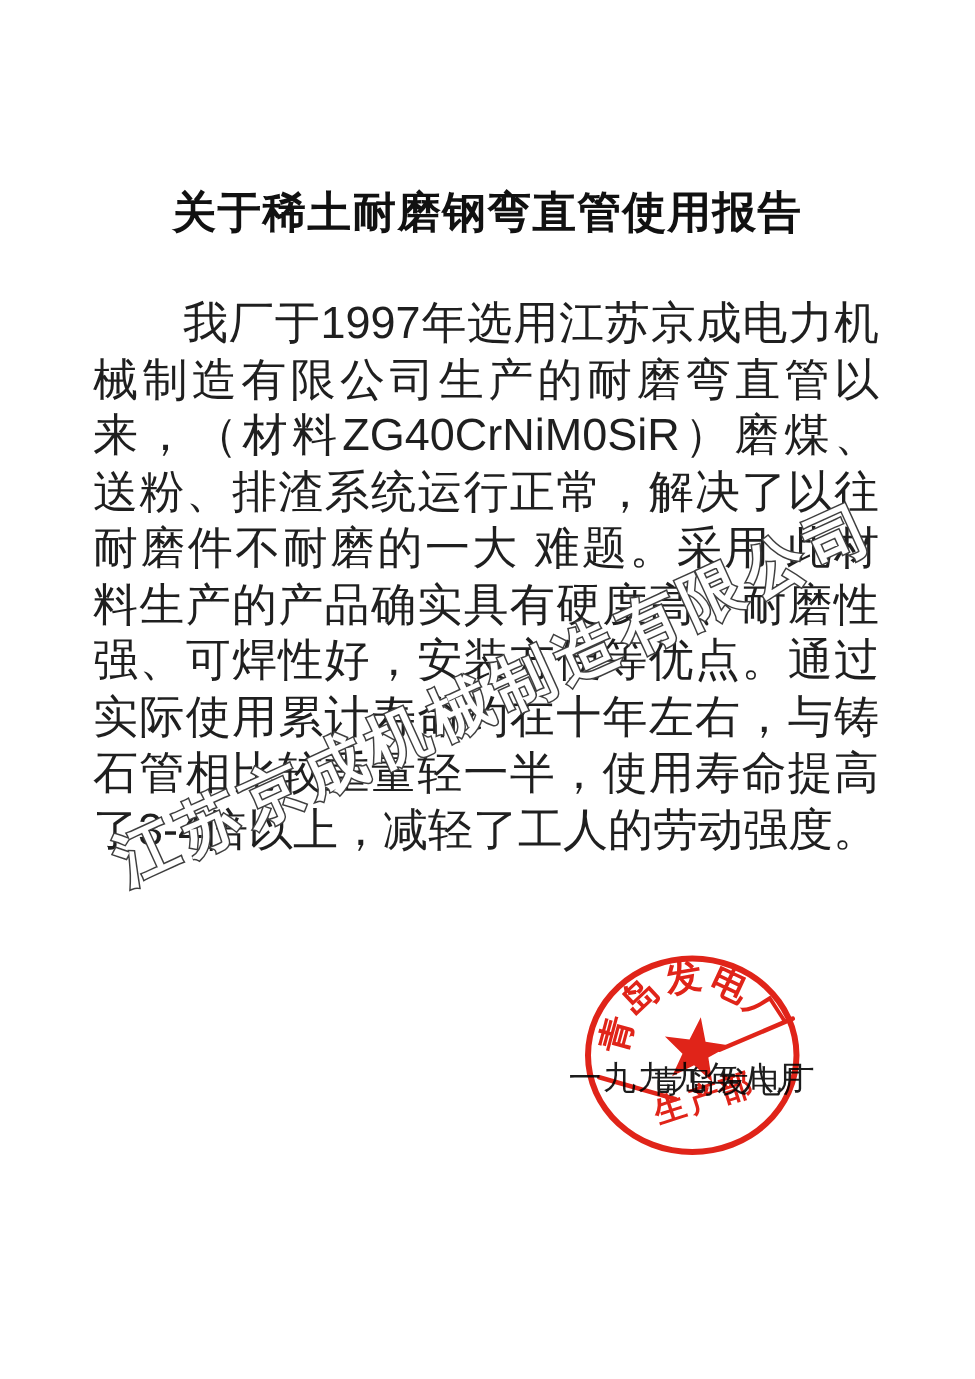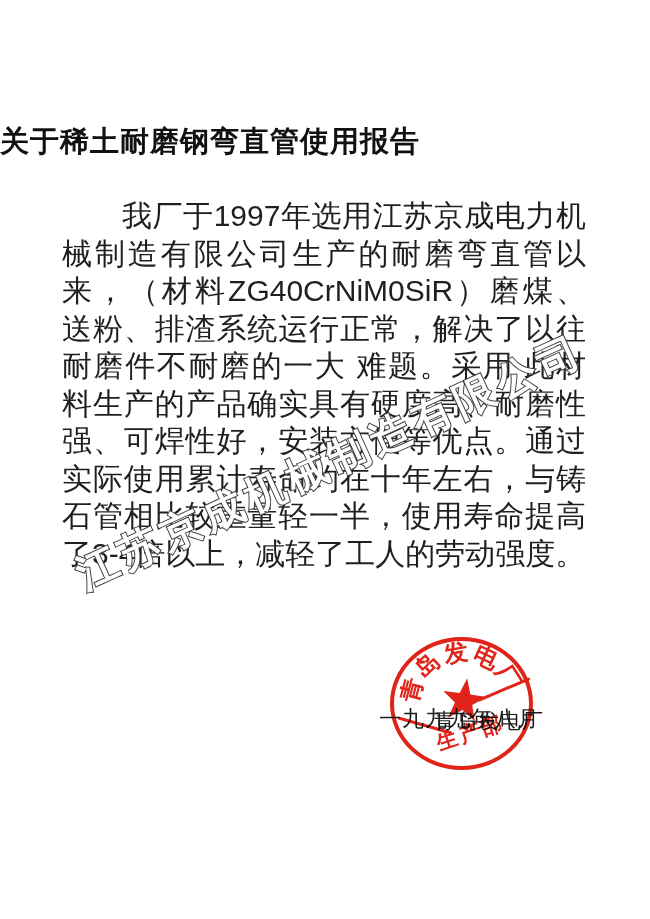--- a/index.html
+++ b/index.html
@@ -1,21 +1,21 @@
 <!DOCTYPE html>
 <html><head>
 <meta charset="utf-8">
 <style>
   html,body{margin:0;padding:0;background:#fff;}
   .page{
     position:relative;width:650px;height:919px;background:#ffffff;overflow:hidden;
     font-family:"Liberation Sans", sans-serif;
   }
   .doc-title{
-    position:absolute;left:0;top:122px;width:650px;text-align:left;
+    position:absolute;left:0;top:122px;width:650px;text-align:center;
     font-size:29px;font-weight:bold;letter-spacing:1px;color:#111;
   }
   .body-text{
     position:absolute;left:62px;top:197px;width:524px;
     font-size:30px;line-height:37.5px;color:#1f1f1f;
     text-align:justify;text-justify:inter-ideograph;
   }
   .body-text p{margin:0;text-indent:2em;}
   
   .watermark-svg{position:absolute;left:0;top:0;pointer-events:none;z-index:3;}

